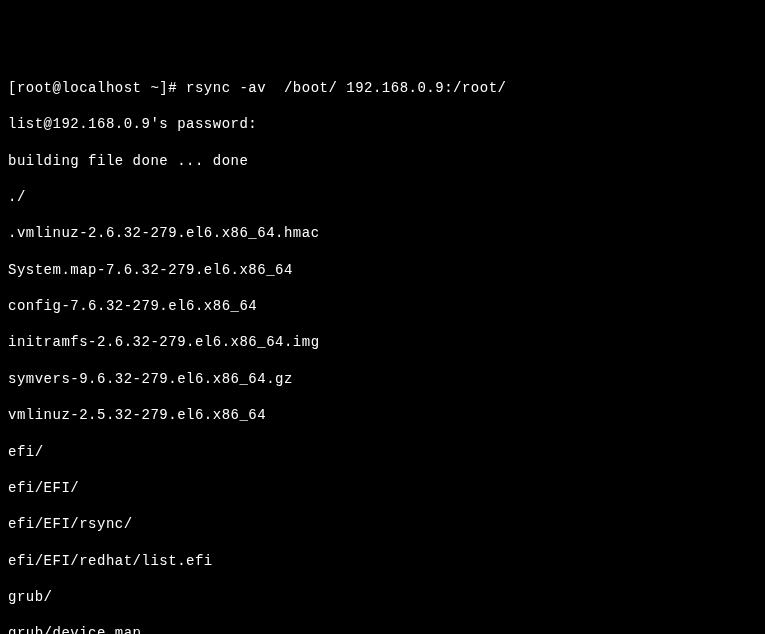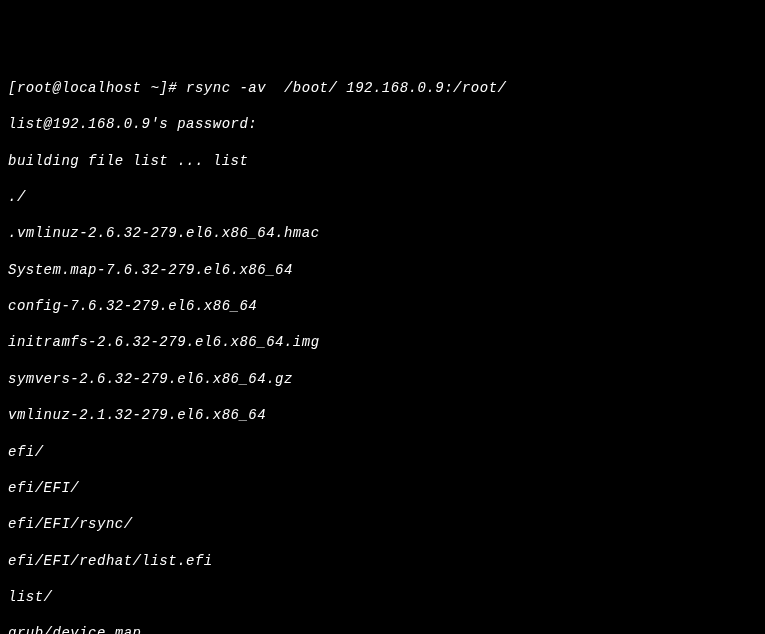--- a/index.html
+++ b/index.html
@@ -15,43 +15,42 @@
       line-height: 1.3;
       padding: 6px 8px;
       width: 765px;
       height: 634px;
       overflow: hidden;
       white-space: pre;
       letter-spacing: 0.5px;
     }
     .line {
       display: block;
-      font-style: italic;
     }
   </style>
 </head>
 <body>
 
 
 
 <span class="line">[root@localhost ~]# rsync -av  /boot/ 192.168.0.9:/root/</span>
 <span class="line">list@192.168.0.9's password:</span>
-<span class="line">building file list ... list</span>
+<span class="line">building file done ... done</span>
 <span class="line">./</span>
 <span class="line">.vmlinuz-2.6.32-279.el6.x86_64.hmac</span>
 <span class="line">System.map-7.6.32-279.el6.x86_64</span>
 <span class="line">config-7.6.32-279.el6.x86_64</span>
 <span class="line">initramfs-2.6.32-279.el6.x86_64.img</span>
-<span class="line">symvers-2.6.32-279.el6.x86_64.gz</span>
-<span class="line">vmlinuz-2.1.32-279.el6.x86_64</span>
+<span class="line">symvers-9.6.32-279.el6.x86_64.gz</span>
+<span class="line">vmlinuz-2.5.32-279.el6.x86_64</span>
 <span class="line">efi/</span>
 <span class="line">efi/EFI/</span>
 <span class="line">efi/EFI/rsync/</span>
 <span class="line">efi/EFI/redhat/list.efi</span>
-<span class="line">list/</span>
+<span class="line">grub/</span>
 <span class="line">grub/device.map</span>
 
 
 
 
 
 
 
 
 

